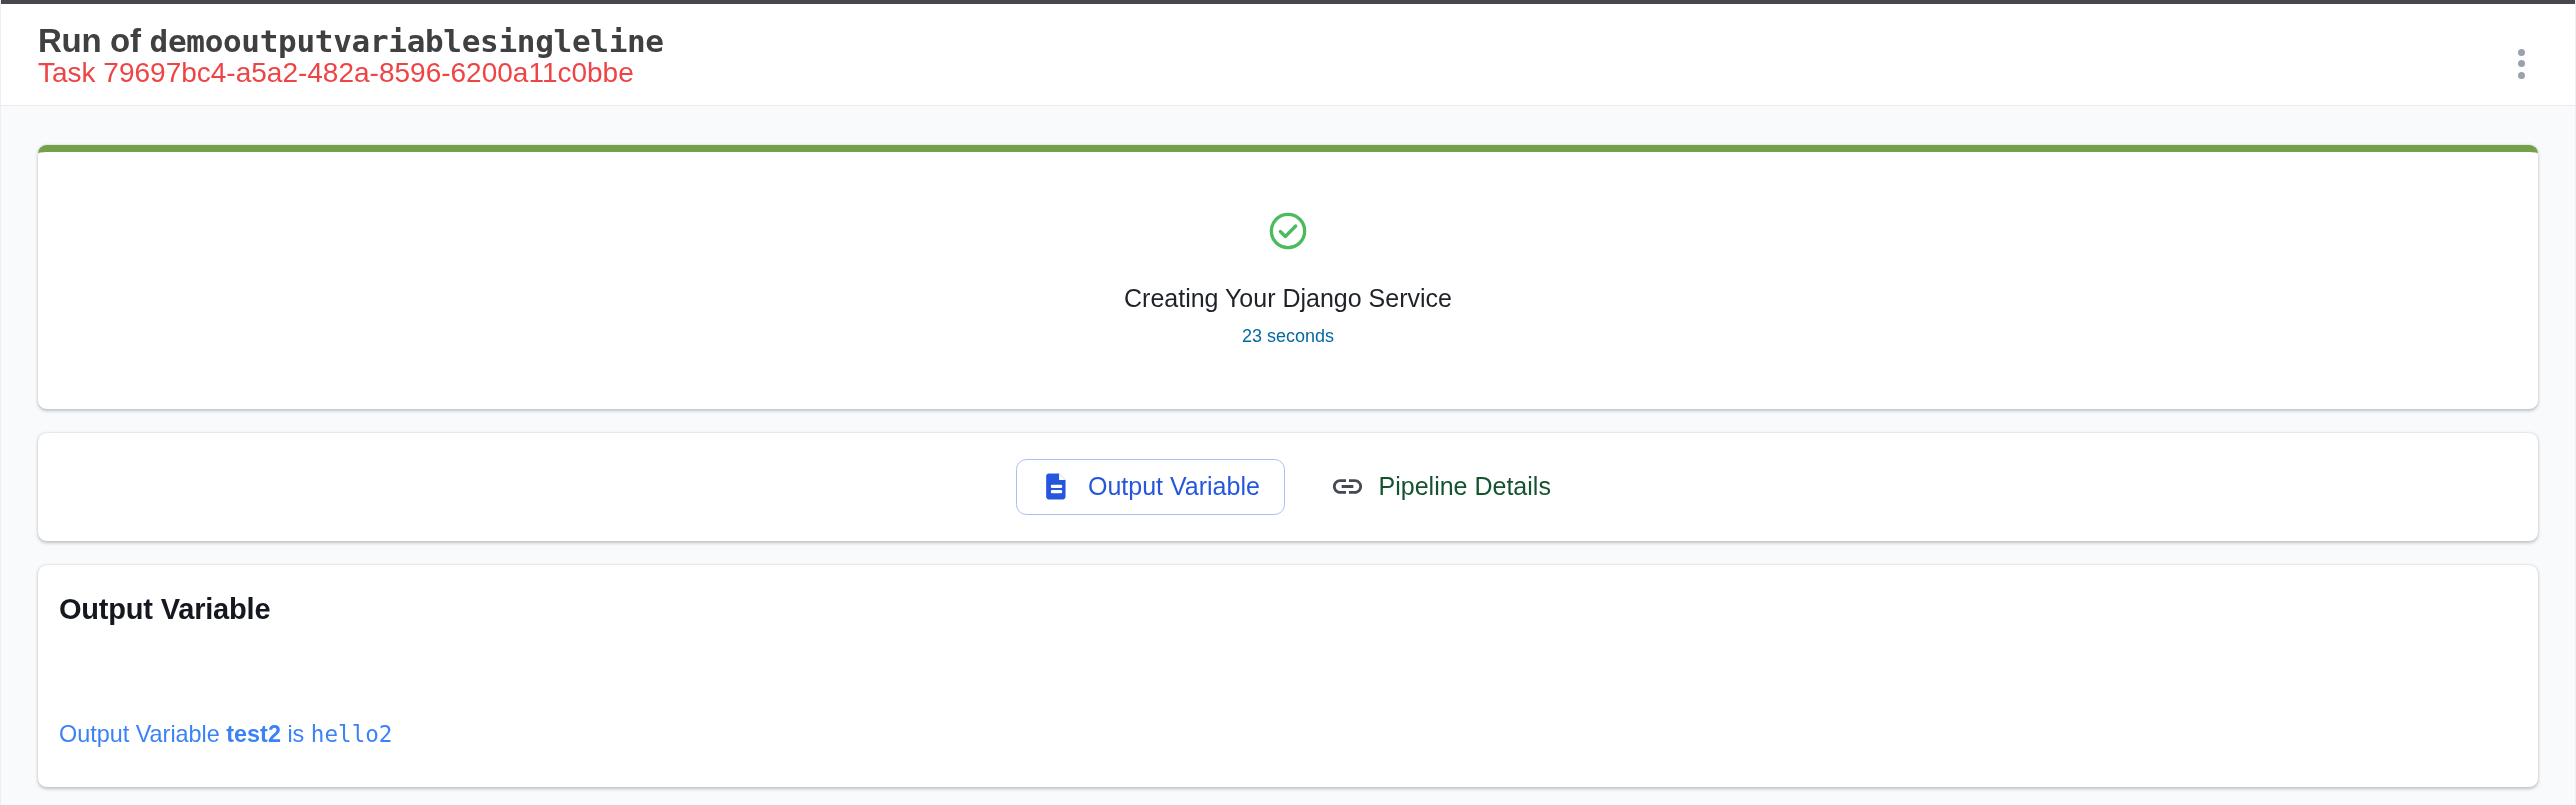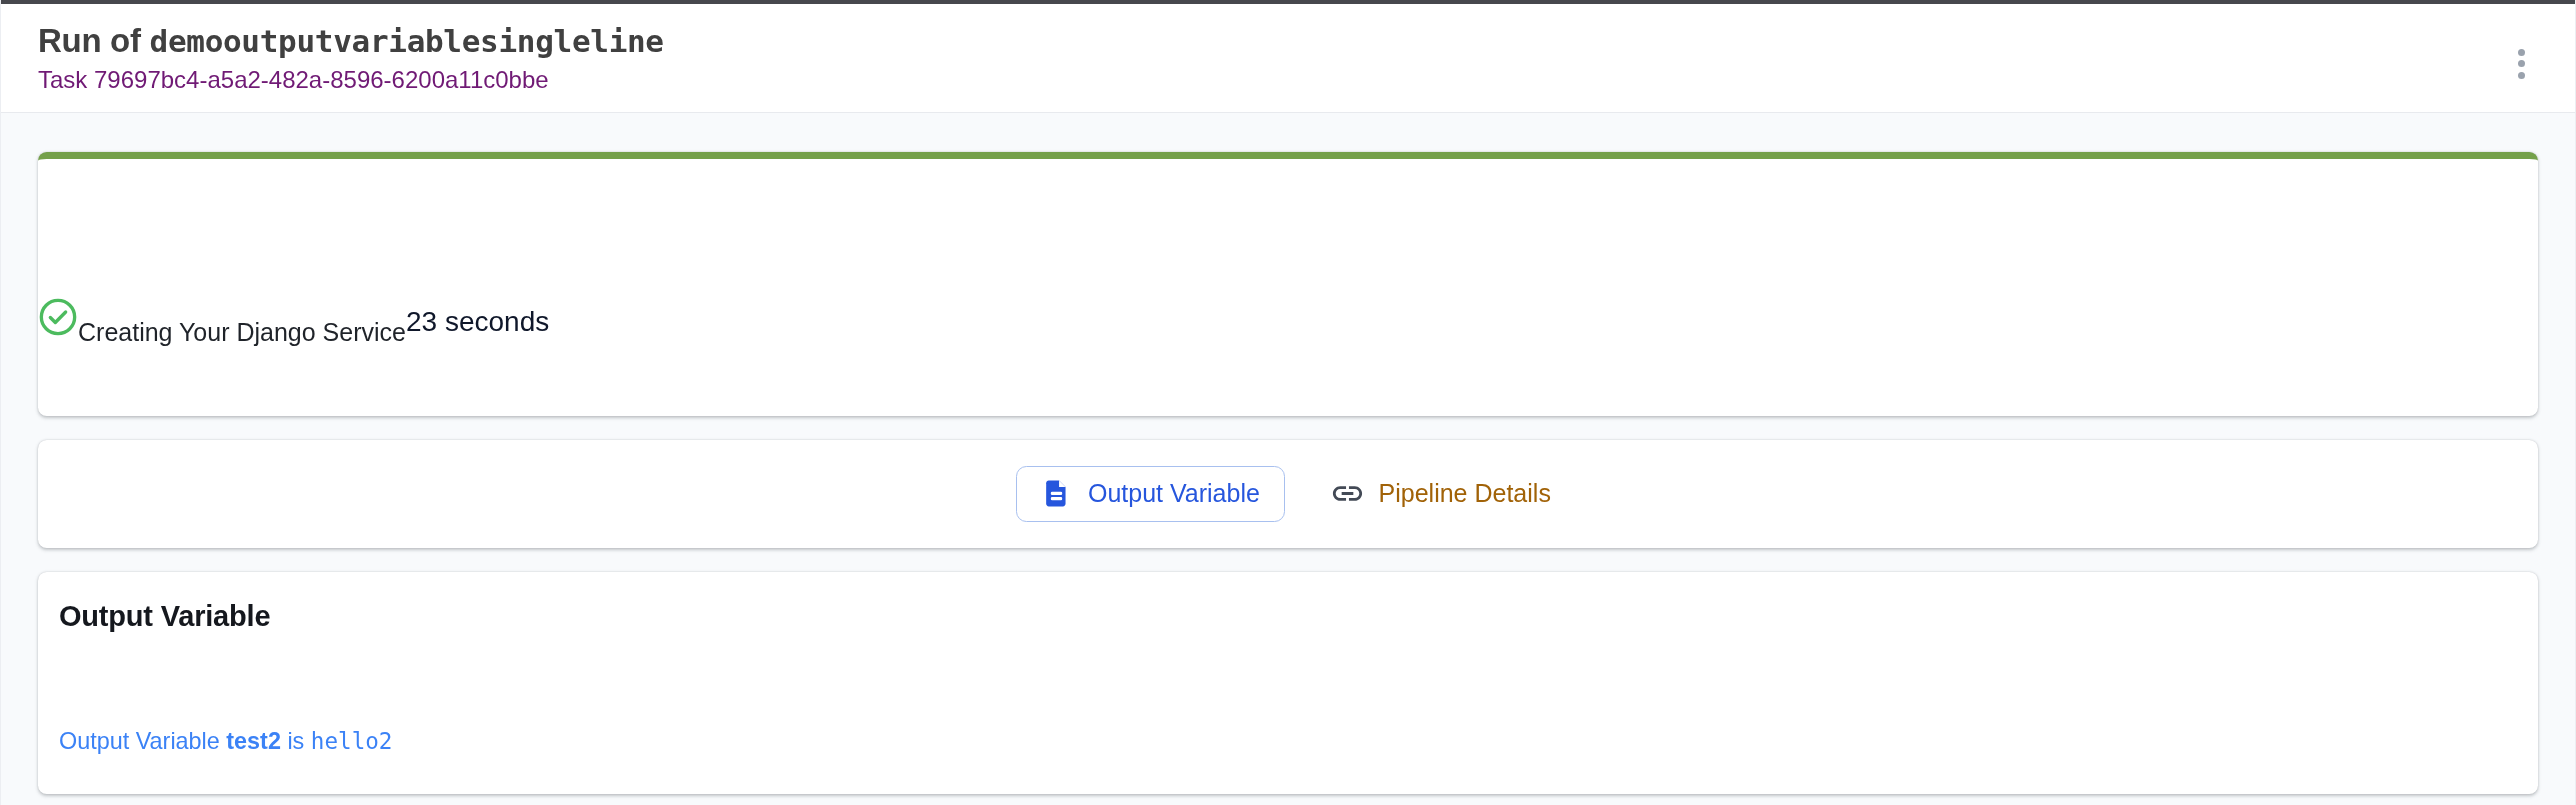--- a/index.html
+++ b/index.html
@@ -25,22 +25,21 @@
     padding:17.4px 37px 19px 37px;
     border-bottom:1.7px solid #e8eaee;
     position:relative;
   }
   .page-title {
     font-size:33px; font-weight:700; color:#404040;
     line-height:38px; letter-spacing:-0.3px;
   }
   .page-title .mono { font-size:31px; }
   .page-subtitle {
-    margin-top:7px;
-    font-size:24px; color:#701a75; line-height:26px;
+    font-size:28px; color:#ef4444; line-height:26px;
   }
   .kebab-btn {
     position:absolute; right:31px; top:35px;
     width:45px; height:49px;
     display:flex; flex-direction:column; align-items:center; justify-content:center;
     gap:4.3px; background:transparent; border:none; cursor:pointer; border-radius:7px;
   }
   .kebab-btn .dot { width:7px; height:7px; border-radius:50%; background:#9aa2ad; }
 
   
@@ -49,53 +48,53 @@
   .card {
     background:#ffffff;
     border-radius:8.7px;
     box-shadow:0 1.7px 3.5px rgba(55,60,67,.28), 0 0 1.7px rgba(55,60,67,.16);
   }
 
   
   .status-card {
     height:264px;
     border-top:7px solid var(--accent_green, #74a04a);
-    display:flex; align-items:center;
+    display:flex; flex-direction:column; align-items:center;
     padding-top:59px;
     text-align:center;
   }
   .status-check { width:40px; height:40px; }
   .status-title {
     margin-top:33px;
     font-size:25px; font-weight:500; color:#1f2329; line-height:29.5px;
   }
   .status-duration {
     margin-top:10.4px;
-    font-size:28px; color:#0f172a; line-height:24px;
+    font-size:18px; color:#0369a1; line-height:24px;
   }
 
   
   .tab-card {
     margin-top:24px; height:108px;
     display:flex; align-items:center; justify-content:center; gap:36px;
   }
   .tab-active {
     display:inline-flex; align-items:center; gap:15.6px;
     height:56px; padding:0 24px;
     border:1.7px solid #a8c0ef; border-radius:10.4px;
     background:#ffffff; cursor:pointer;
     font-family:inherit;
     font-size:25px; font-weight:500; color:var(--accent_blue, #2656dd);
   }
   .tab-inactive {
     display:inline-flex; align-items:center; gap:14px;
     height:56px; padding:0 8.7px;
     border:none; background:transparent; cursor:pointer;
     font-family:inherit;
-    font-size:25px; font-weight:500; color:#a16207;text-align:right;
+    font-size:25px; font-weight:500; color:#14532d;text-align:right;
   }
   .doc-icon { width:31px; height:31px; }
   .link-icon { width:35px; height:35px; }
 
   
   .output-card {
     margin-top:24px; height:222px;
     padding:28px 21px 0 21px;
   }
   .section-heading {

